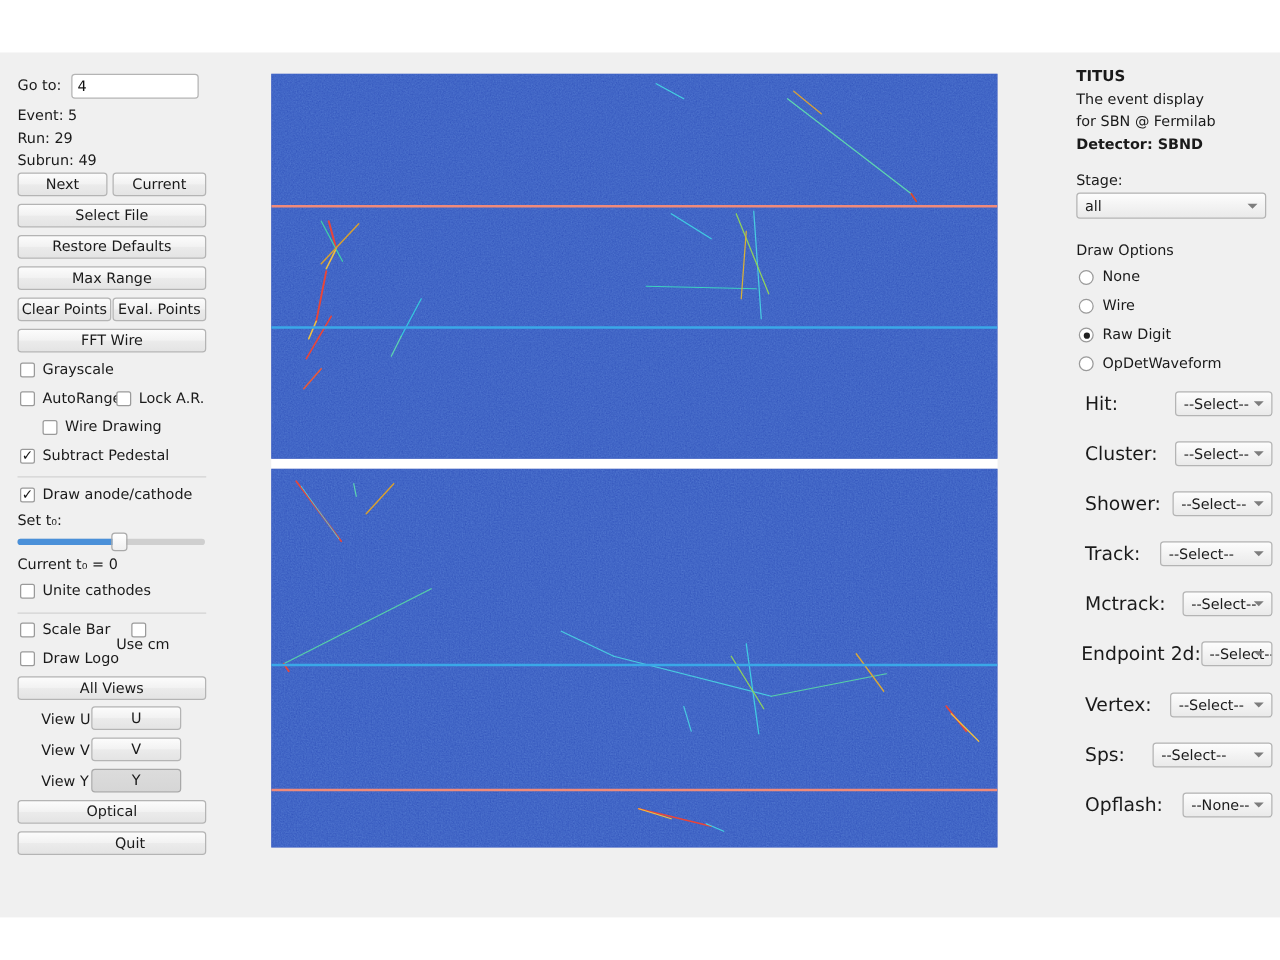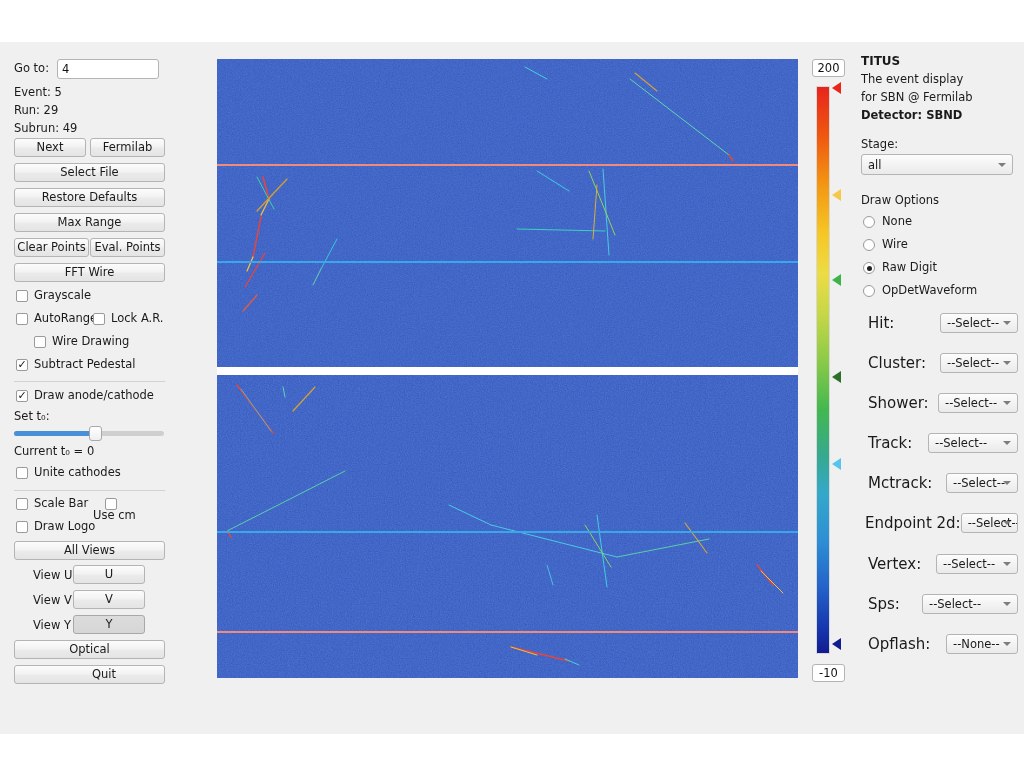--- a/index.html
+++ b/index.html
@@ -204,21 +204,21 @@
     <div class="r-row" style="position:absolute;left:14px;top:17px;">
       <span class="lbl">Go to:</span>
       <span class="lineedit" style="width:102px;height:20px;margin-left:8px;">4</span>
     </div>
 
     <div class="lbl" style="position:absolute;left:14px;top:45px;">Event: 5</div>
     <div class="lbl" style="position:absolute;left:14px;top:63px;">Run: 29</div>
     <div class="lbl" style="position:absolute;left:14px;top:81px;">Subrun: 49</div>
 
     <div class="btn" style="position:absolute;left:14px;top:96px;width:72px;height:19px;">Next</div>
-    <div class="btn" style="position:absolute;left:90px;top:96px;width:75px;height:19px;">Fermilab</div>
+    <div class="btn" style="position:absolute;left:90px;top:96px;width:75px;height:19px;">Current</div>
 
     <div class="btn" style="position:absolute;left:14px;top:121px;width:151px;height:19px;">Select File</div>
     <div class="btn" style="position:absolute;left:14px;top:146px;width:151px;height:19px;">Restore Defaults</div>
     <div class="btn" style="position:absolute;left:14px;top:171px;width:151px;height:19px;">Max Range</div>
 
     <div class="btn" style="position:absolute;left:14px;top:196px;width:75px;height:19px;">Clear Points</div>
     <div class="btn" style="position:absolute;left:90px;top:196px;width:75px;height:19px;">Eval. Points</div>
 
     <div class="btn" style="position:absolute;left:14px;top:221px;width:151px;height:19px;">FFT Wire</div>
 
@@ -373,32 +373,20 @@
             <path d="M544,196 L566,218" stroke="#f0c040" stroke-width="1"></path>
             <path d="M330,190 L336,210" stroke="#49cbe0" stroke-width="0.9"></path>
           </g>
         </svg>
         <div class="hline cathode" style="top:156px;"></div>
         <div class="hline anode" style="top:256px;"></div>
       </div>
     </div>
   </div>
 
-  <div id="cbarwrap">
-    <span class="lineedit" id="cbmaxbox">200</span>
-    <div id="cbbar"></div>
-    <span class="lineedit" id="cbminbox">-10</span>
-
-    <div class="cbmark" style="top:40px;  border-right-color:#e8241c;"></div>
-    <div class="cbmark" style="top:147px; border-right-color:#f5c84a;"></div>
-    <div class="cbmark" style="top:232px; border-right-color:#3bb54a;"></div>
-    <div class="cbmark" style="top:329px; border-right-color:#2e6f2a;"></div>
-    <div class="cbmark" style="top:416px; border-right-color:#57c4f0;"></div>
-    <div class="cbmark" style="top:596px; border-right-color:#111c8e;"></div>
-  </div>
 
   <div id="right">
     <div class="lbl bold" style="position:absolute;left:11px;top:13px;font-size:12px;">TITUS</div>
     <div class="lbl" style="position:absolute;left:11px;top:32px;">The event display</div>
     <div class="lbl" style="position:absolute;left:11px;top:50px;">for SBN @ Fermilab</div>
     <div class="lbl bold" style="position:absolute;left:11px;top:68px;">Detector: SBND</div>
 
     <div class="lbl" style="position:absolute;left:11px;top:97px;">Stage:</div>
     <div class="combo" style="position:absolute;left:11px;top:112px;width:152px;height:21px;">
       <span>all</span>

